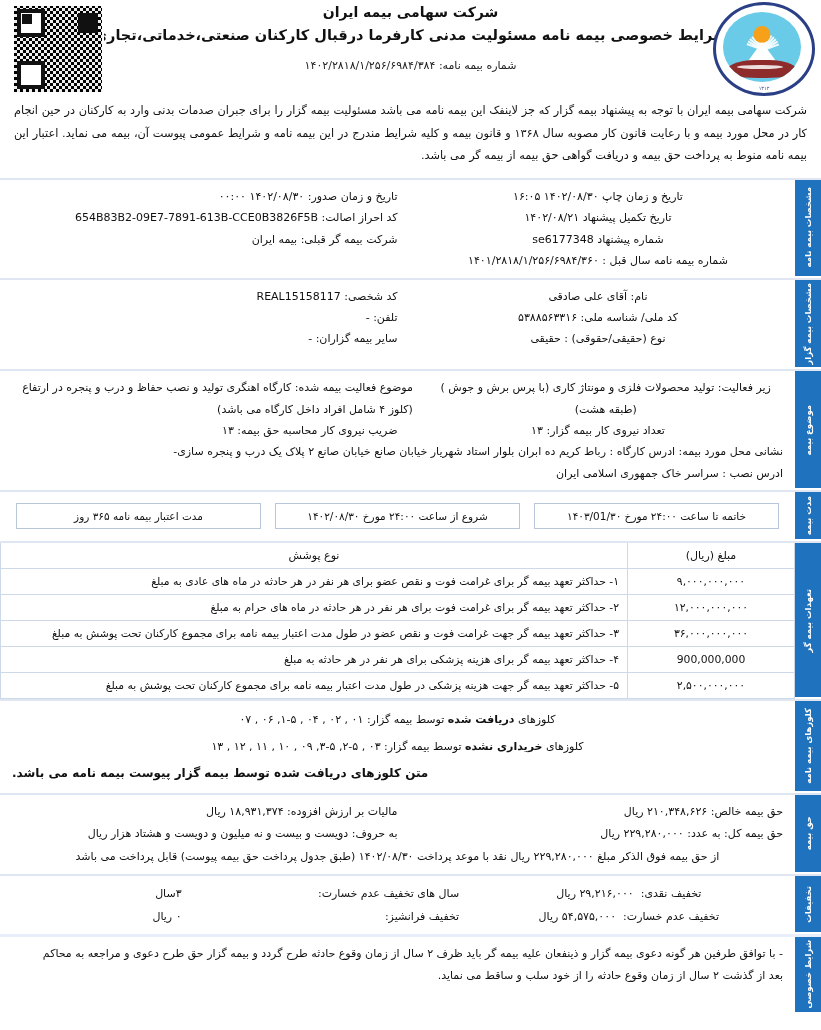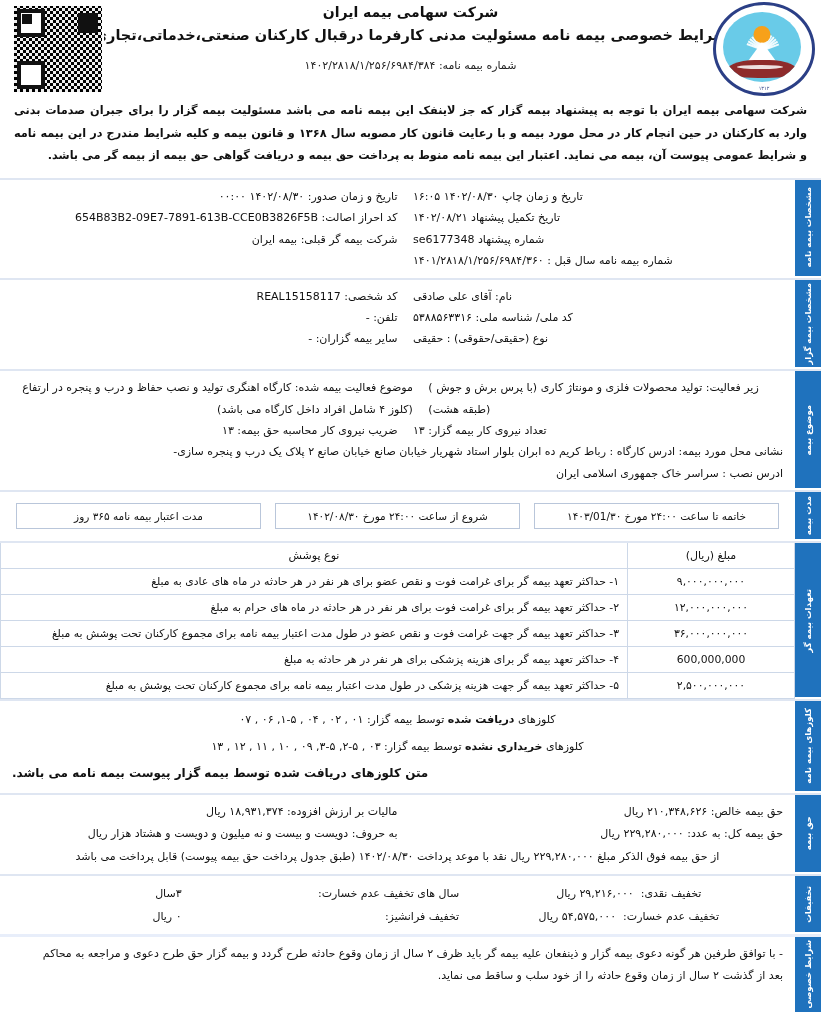--- a/index.html
+++ b/index.html
@@ -93,21 +93,21 @@
   .qr:before{left:3px;top:3px;box-shadow:57px 0 0 -4px #111, 57px 0 0 0px transparent;}
   .qr:after{left:3px;bottom:3px;}
   .qr i{
     position:absolute;left:8px;top:8px;width:10px;height:10px;background:#111;
     box-shadow:57px 0 0 0 #111, 0 57px 0 0 #111;
   }
 
   
   .intro{
     margin:4px 14px 10px 14px;
-    font-size:11.3px;line-height:2.0;text-align:justify;color:#111;font-weight:bold;
+    font-size:11.3px;line-height:2.0;text-align:justify;color:#111;
   }
 
   
   .section{
     display:flex;flex-direction:row;align-items:stretch;
     border-top:2px solid #dfe6f2;
     background:#ffffff;
   }
   .sect-tab{
     width:26px;min-width:26px;background:#1f72bd;color:#fff;
@@ -122,21 +122,21 @@
     white-space:nowrap;letter-spacing:0;
     padding:3px 0;
   }
   .sect-body{flex:1;padding:6px 12px 6px 12px;}
 
   .row2{
     display:flex;flex-direction:row;justify-content:space-between;
     font-size:11px;line-height:1.95;color:#111;
   }
   .row2 > div{white-space:nowrap;}
-  .col-right{width:48%;text-align:left;}
+  .col-right{width:48%;text-align:center;}
   .col-left{width:50%;text-align:right;padding-right:8px;}
   .lbl{color:#111;}
   .val{color:#111;}
   .ltr{direction:ltr;unicode-bidi:bidi-override;display:inline-block;}
 
   .free-line{font-size:11px;line-height:1.95;text-align:right;color:#111;}
 
   
   .dur-wrap{display:flex;flex-direction:row;gap:14px;padding:5px 4px 6px 4px;}
   .dur-box{
@@ -342,21 +342,21 @@
           </tr>
           <tr>
             <td class="amt">۱۲,۰۰۰,۰۰۰,۰۰۰</td>
             <td class="desc">۲- حداکثر تعهد بیمه گر برای غرامت فوت برای هر نفر در هر حادثه در ماه های حرام به مبلغ</td>
           </tr>
           <tr>
             <td class="amt">۳۶,۰۰۰,۰۰۰,۰۰۰</td>
             <td class="desc">۳- حداکثر تعهد بیمه گر جهت غرامت فوت و نقص عضو در طول مدت اعتبار بیمه نامه برای مجموع کارکنان تحت پوشش به مبلغ</td>
           </tr>
           <tr>
-            <td class="amt">600,000,000</td>
+            <td class="amt">900,000,000</td>
             <td class="desc">۴- حداکثر تعهد بیمه گر برای هزینه پزشکی برای هر نفر در هر حادثه به مبلغ</td>
           </tr>
           <tr>
             <td class="amt">۲,۵۰۰,۰۰۰,۰۰۰</td>
             <td class="desc">۵- حداکثر تعهد بیمه گر جهت هزینه پزشکی در طول مدت اعتبار بیمه نامه برای مجموع کارکنان تحت پوشش به مبلغ</td>
           </tr>
         </tbody>
       </table>
     </div>
   </div>

